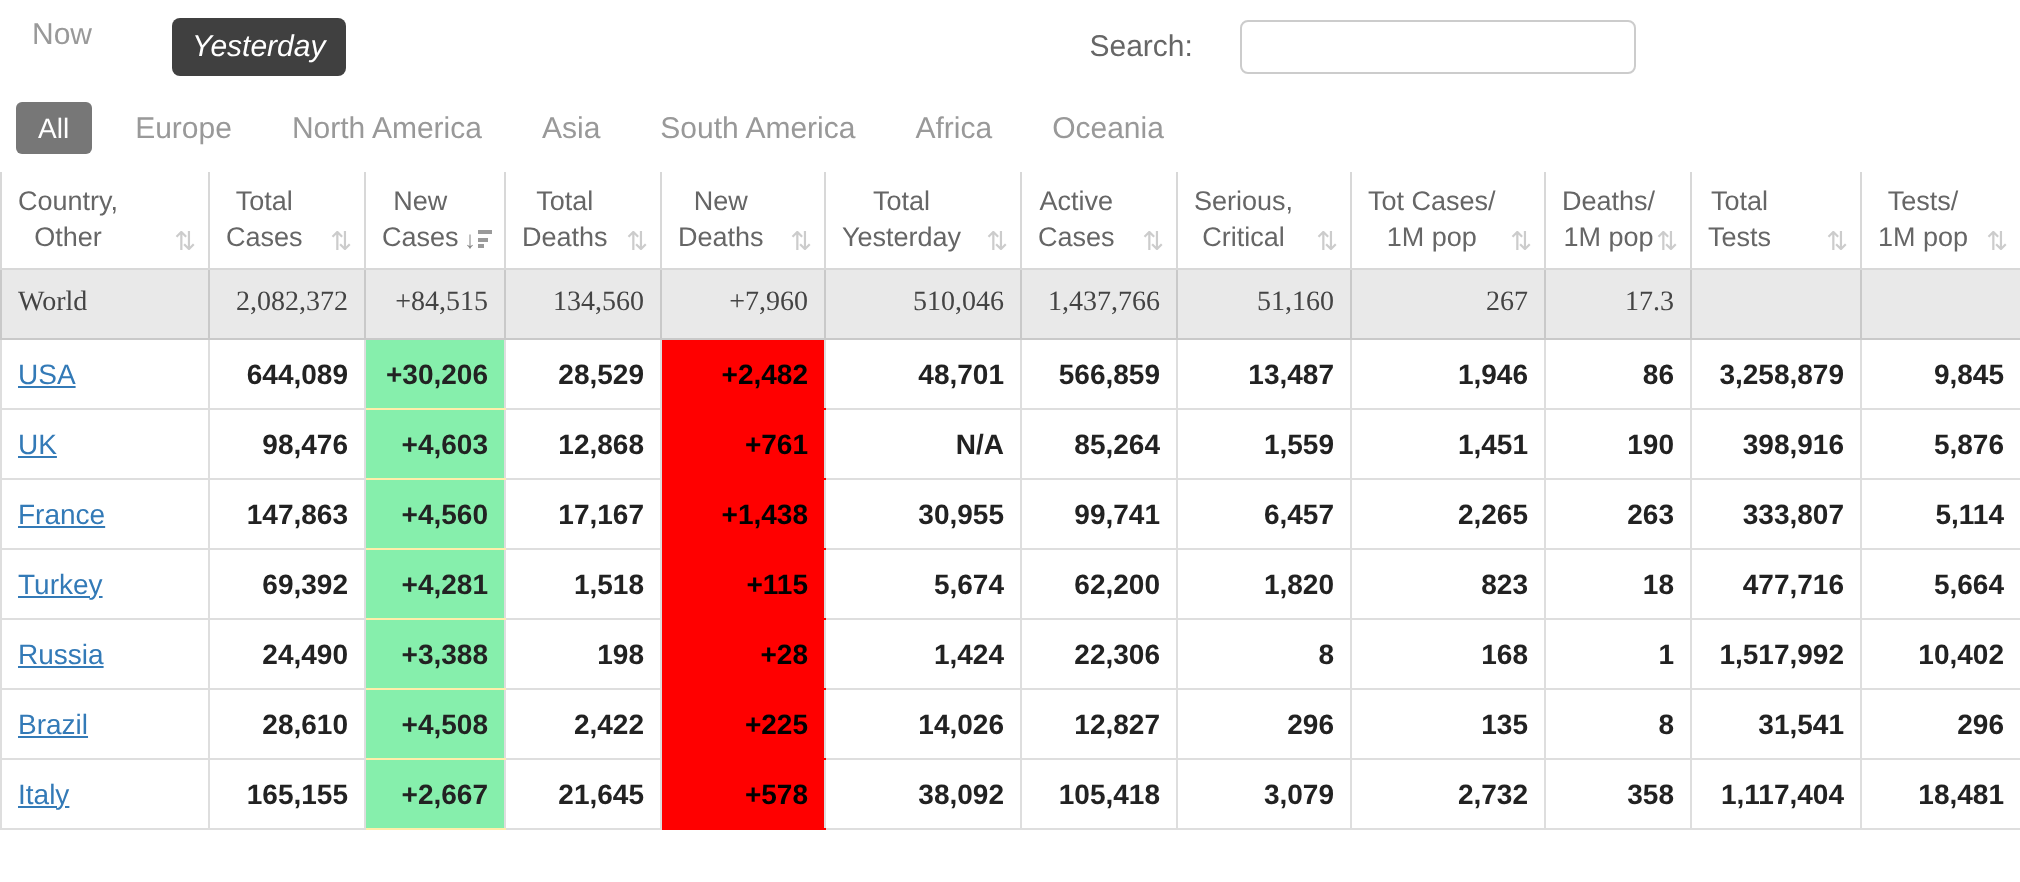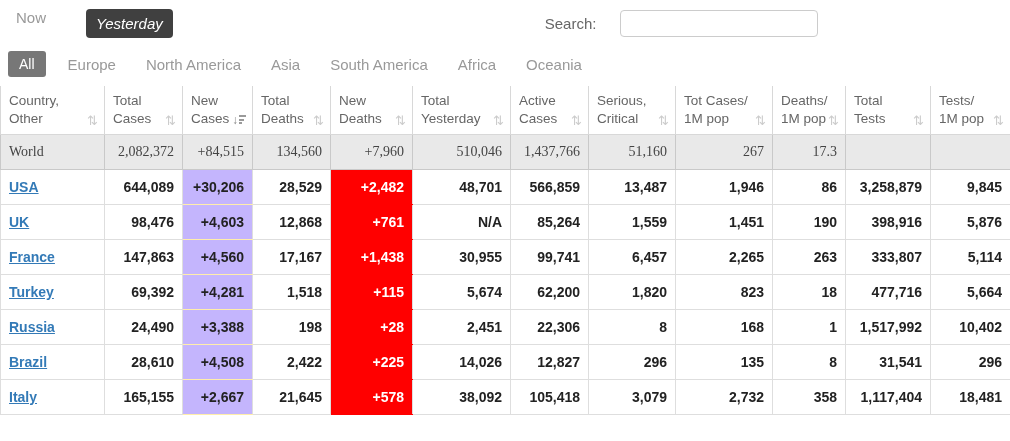--- a/index.html
+++ b/index.html
@@ -33,55 +33,55 @@
     background:#777; color:#fff; font-size:14px;
     padding:5px 11px; border-radius:3px; margin-right:22px;
   }
 
   
   table { width:1010px; border-collapse:collapse; table-layout:fixed; }
   th, td { overflow:hidden; white-space:nowrap; }
 
   thead th {
     border:1px solid #d8d8d8; border-top:none;
-    color:#666; font-weight:400; font-size:13.5px; text-align:left;
+    color:#666; font-weight:400; font-size:13.5px; text-align:center;
     padding:6px 6px 6px 8px; vertical-align:bottom; line-height:1.32;
     cursor:pointer; background:#fff;
   }
   .thw { display:flex; align-items:flex-end; justify-content:space-between; }
   .sort-icon { color:#ccc; font-size:13px; line-height:1; padding-bottom:1px; }
   .sort-desc { display:flex; align-items:center; gap:1px; padding-bottom:2px; }
   .sd-arrow { color:#888; font-size:12px; font-weight:700; line-height:1; }
   .sd-bars i { display:block; height:2px; background:#9a9a9a; margin:1.5px 0; }
   .sd-bars i:nth-child(1){ width:7px; }
   .sd-bars i:nth-child(2){ width:5px; }
   .sd-bars i:nth-child(3){ width:3px; }
 
   tbody td {
     border:1px solid #dedede;
     padding:9px 8px; text-align:right;
     font-weight:700; color:#222; font-size:14px;
   }
   tbody td.country { text-align:left; }
   tbody a.country-link {
-    color:#337ab7; font-weight:700; text-decoration:underline; cursor:pointer;
+    color:#337ab7; font-weight:400; text-decoration:underline; cursor:pointer;
   }
 
   tr.world-row td {
     background:#e9e9e9; font-weight:400; color:#444;
     border-color:#c9c9c9;
     font-family:Liberation Serif, serif;
   }
 
   tr.country-row td:nth-child(3) {
-    background:#c4b5fd;
+    background:#86efac;
     border-top-color:#ffeeaa; border-bottom-color:#ffeeaa;
   }
   tr.country-row td:nth-child(5) {
-    background:#ff0000; color:#ffffff;
+    background:#ff0000; color:#000000;
     border-top-color:#ff0000; border-bottom-color:#ff0000;
   }
 </style>
 </head>
 <body>
 
 <div class="topbar">
   <span class="tab-now">Now</span>
   <span class="tab-yesterday">Yesterday</span>
   <div class="search-wrap">
@@ -268,21 +268,21 @@
       <td>18</td>
       <td>477,716</td>
       <td>5,664</td>
     </tr>
     <tr class="country-row">
       <td class="country"><a class="country-link">Russia</a></td>
       <td>24,490</td>
       <td>+3,388</td>
       <td>198</td>
       <td>+28</td>
-      <td>2,451</td>
+      <td>1,424</td>
       <td>22,306</td>
       <td>8</td>
       <td>168</td>
       <td>1</td>
       <td>1,517,992</td>
       <td>10,402</td>
     </tr>
     <tr class="country-row">
       <td class="country"><a class="country-link">Brazil</a></td>
       <td>28,610</td>

